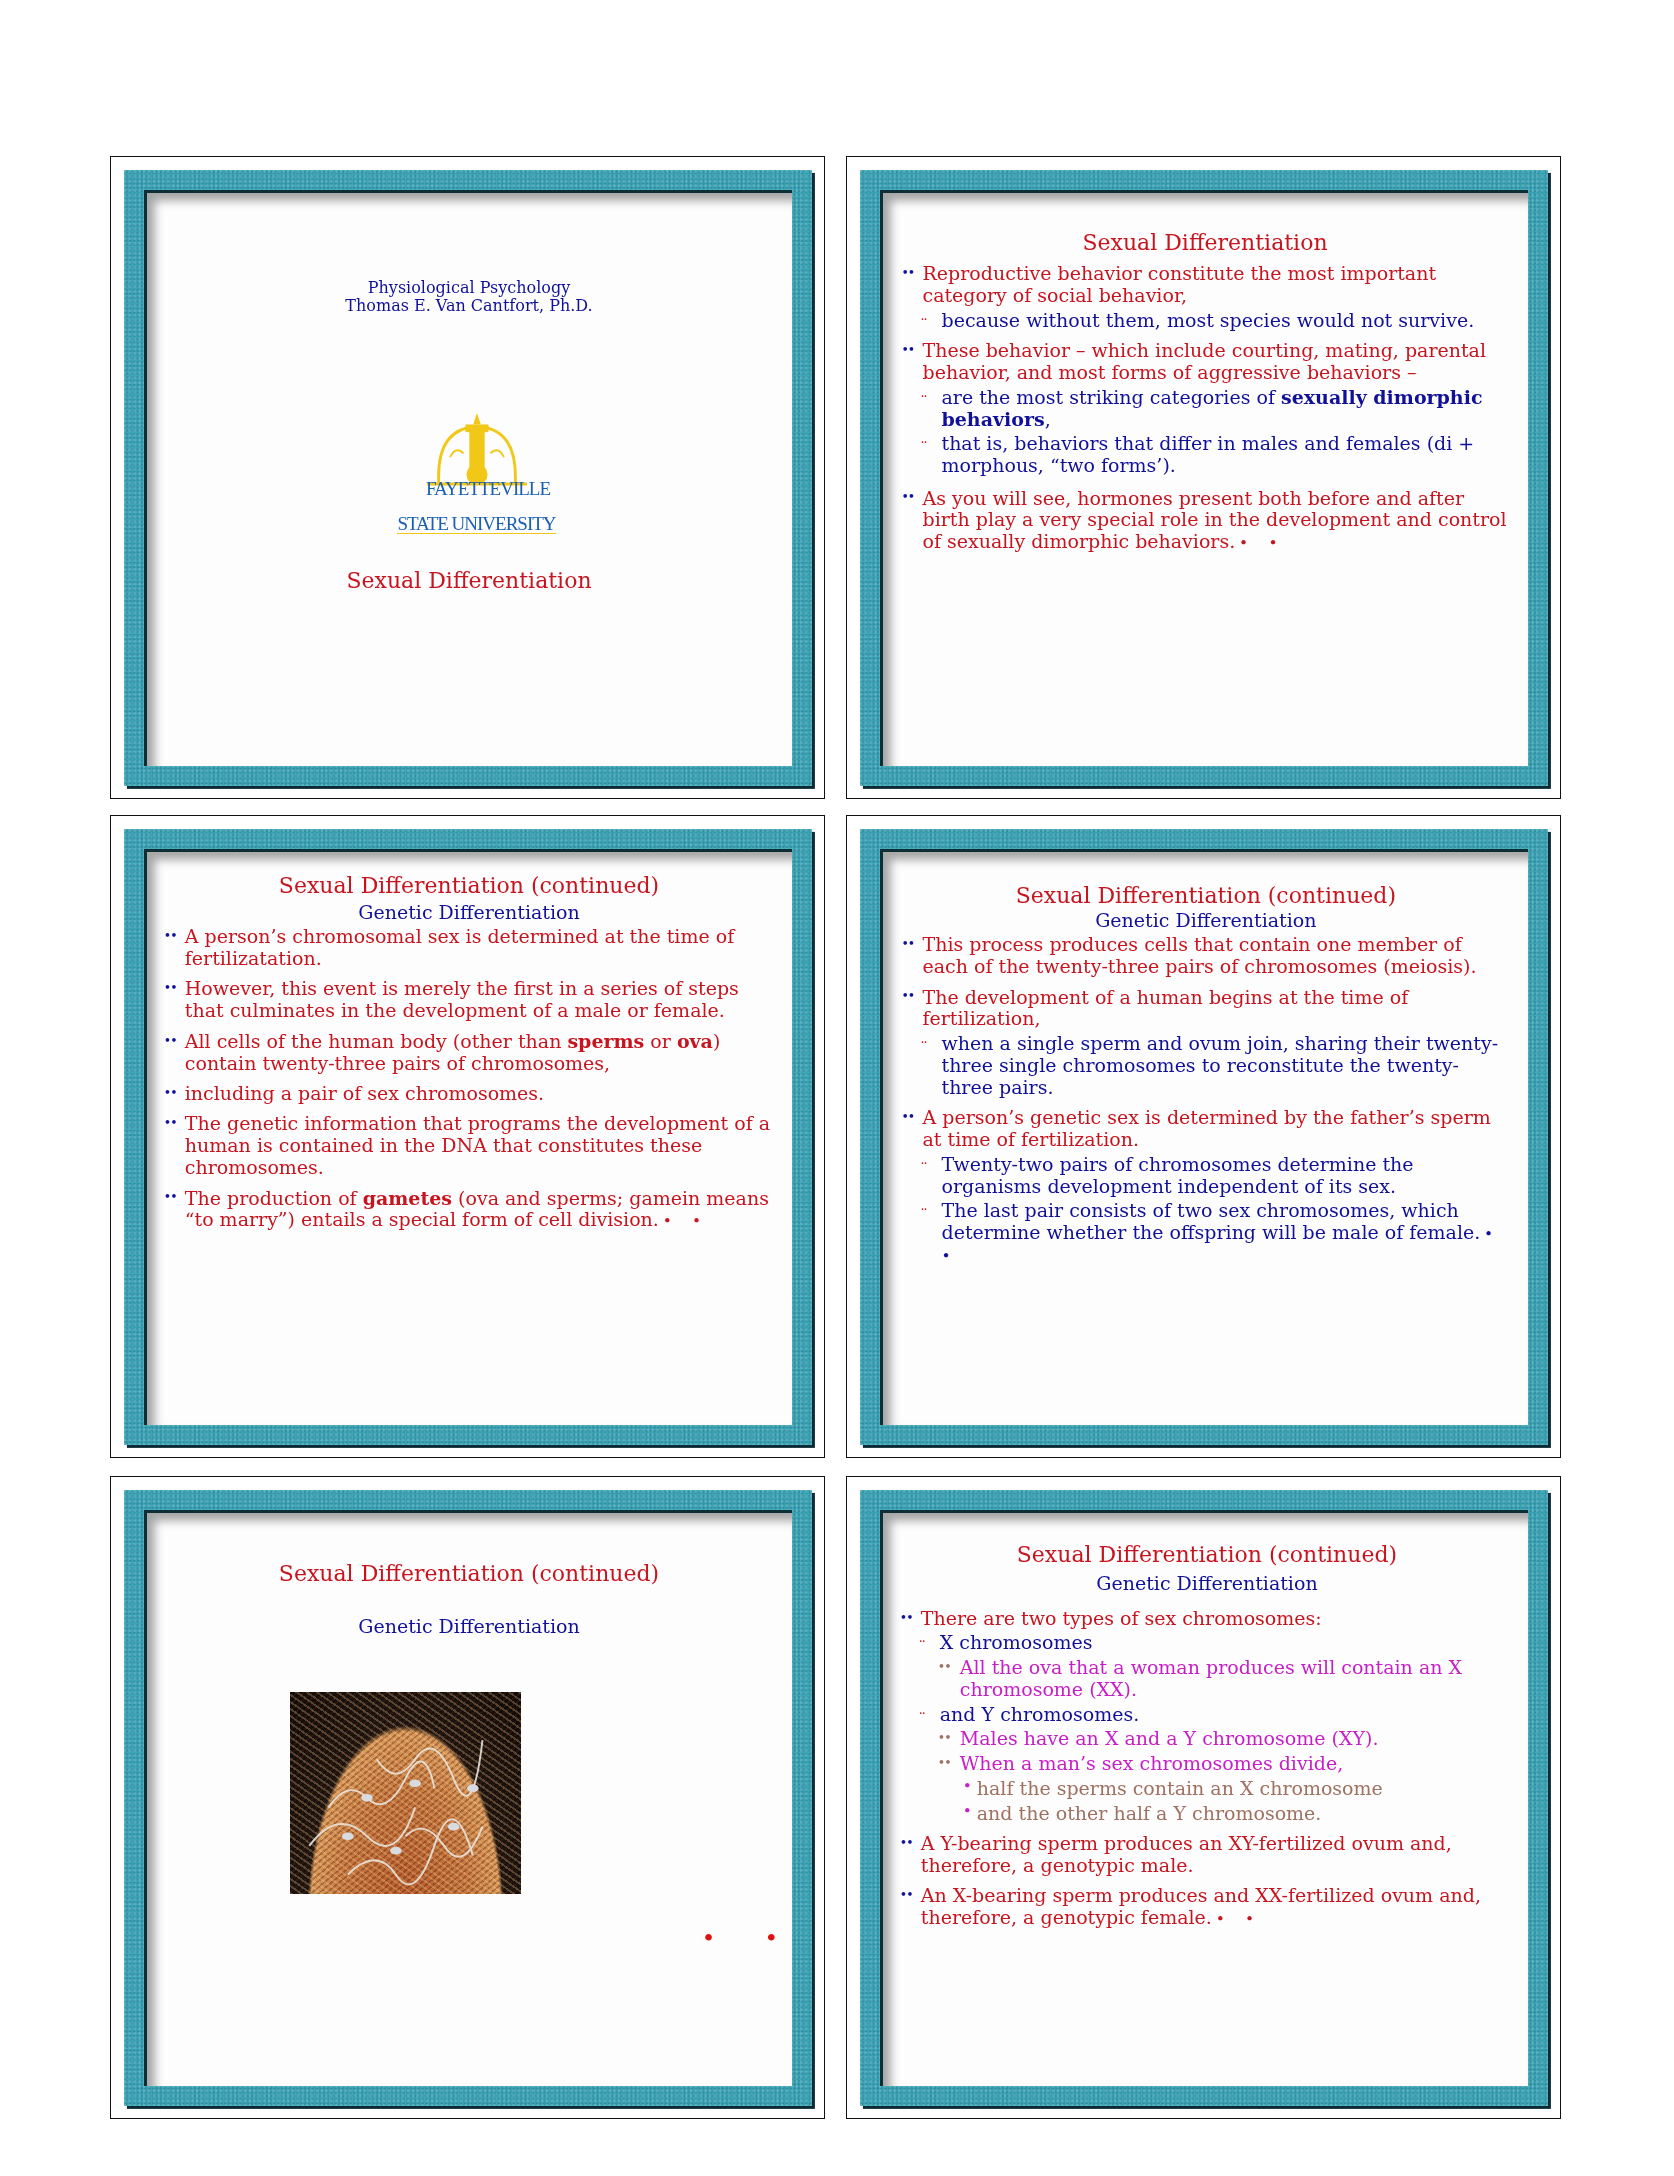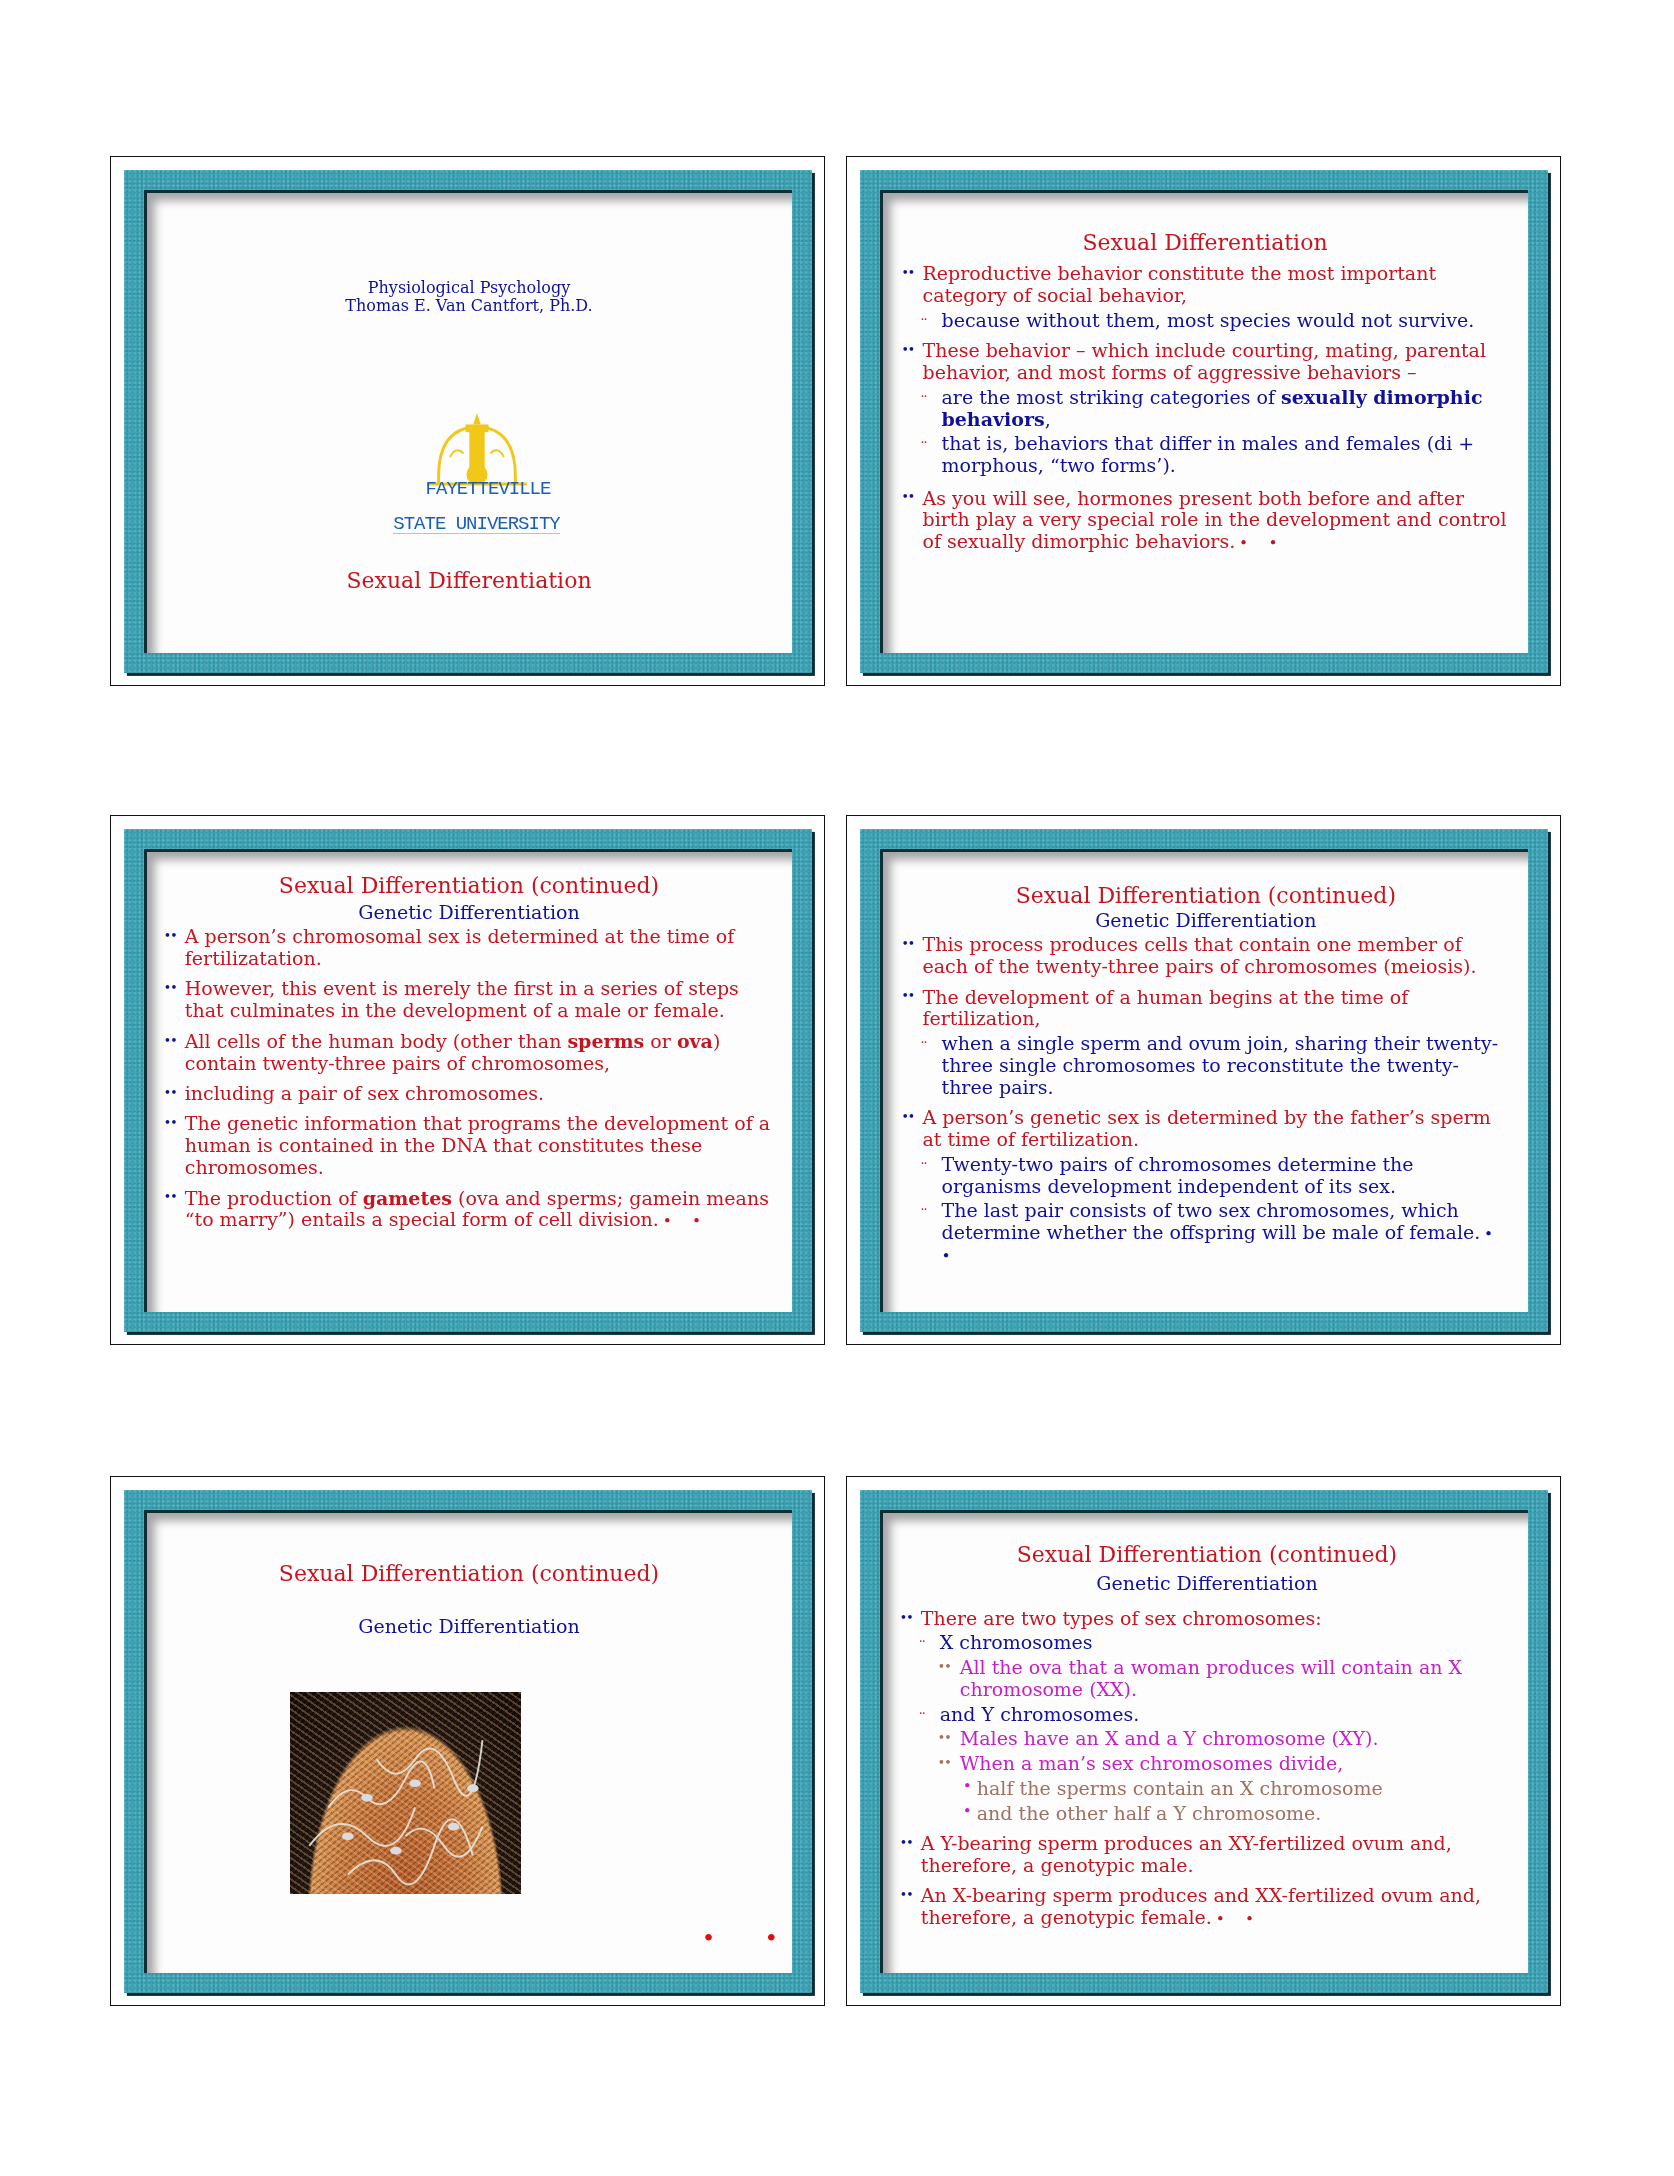--- a/index.html
+++ b/index.html
@@ -3,21 +3,21 @@
 <meta charset="utf-8">
 <style>
   html, body { margin: 0; padding: 0; background: #ffffff; }
   body {
     width: 1674px; height: 2177px; position: relative; overflow: hidden;
     font-family: "DejaVu Serif", "Liberation Serif", serif;
   }
   .slide {
     position: absolute; box-sizing: border-box;
     border: 1.4px solid #111; background: #fff;
-    width: 715px; height: 530px;
+    width: 715px; height: 643px;
   }
   .frame {
     position: absolute; left: 12.5px; top: 12.5px; right: 12.5px; bottom: 12.5px;
     background:
       radial-gradient(circle at 20% 30%, rgba(255,255,255,0.18) 0 1px, transparent 1.9px) 0 0/4.8px 4.8px,
       radial-gradient(circle at 70% 60%, rgba(0,60,80,0.22) 0 1px, transparent 1.9px) 0 0/3.8px 3.8px,
       #3ea7b8;
     box-shadow: 2.9px 2.9px 0 #0b2a33;
   }
   .inner {
@@ -68,21 +68,21 @@
       <div class="logo" style="left:234px; top:216px; width:192px; height:125px;">
         <svg width="192" height="77" viewBox="0 0 200 80">
           <path d="M60 78 L60 70 Q60 20 100 18 Q140 20 140 70 L140 78" fill="none" stroke="#f2c818" stroke-width="3"></path>
           <line x1="48" y1="78" x2="152" y2="78" stroke="#f2c818" stroke-width="3"></line>
           <rect x="92" y="22" width="16" height="42" fill="#f2c818"></rect>
           <rect x="88" y="16" width="24" height="8" fill="#f2c818"></rect>
           <polygon points="96,16 100,4 104,16" fill="#f2c818"></polygon>
           <circle cx="100" cy="68" r="11" fill="#f2c818"></circle>
           <path d="M72 50 q6 -12 14 -4 M128 50 q-6 -12 -14 -4" stroke="#f2c818" stroke-width="2" fill="none"></path>
         </svg>
-        <div style="position:absolute; top:71px; left:0; width:192px; text-align:center; color:#1a5fb4; font-family:Liberation Mono, monospace; line-height:0.95;">
+        <div style="position:absolute; top:71px; left:0; width:192px; text-align:center; color:#1a5fb4; font-family:Liberation Serif, serif; line-height:0.95;">
           <div style="font-size:19px; letter-spacing:-1px; padding-left:23px;">FAYETTEVILLE</div>
           <div style="font-size:19px; letter-spacing:-1px; border-bottom:1.9px solid #f2c818; display:inline-block;margin-top:17px;">STATE UNIVERSITY</div>
         </div>
       </div>
       <div style="position:absolute; top:375px; left:0; right:0; text-align:center; color:#c8141e; font-size:22px;">Sexual Differentiation</div>
     </div>
   </div>
 </div>
 
 <div class="slide" style="left:846px; top:156px;">

